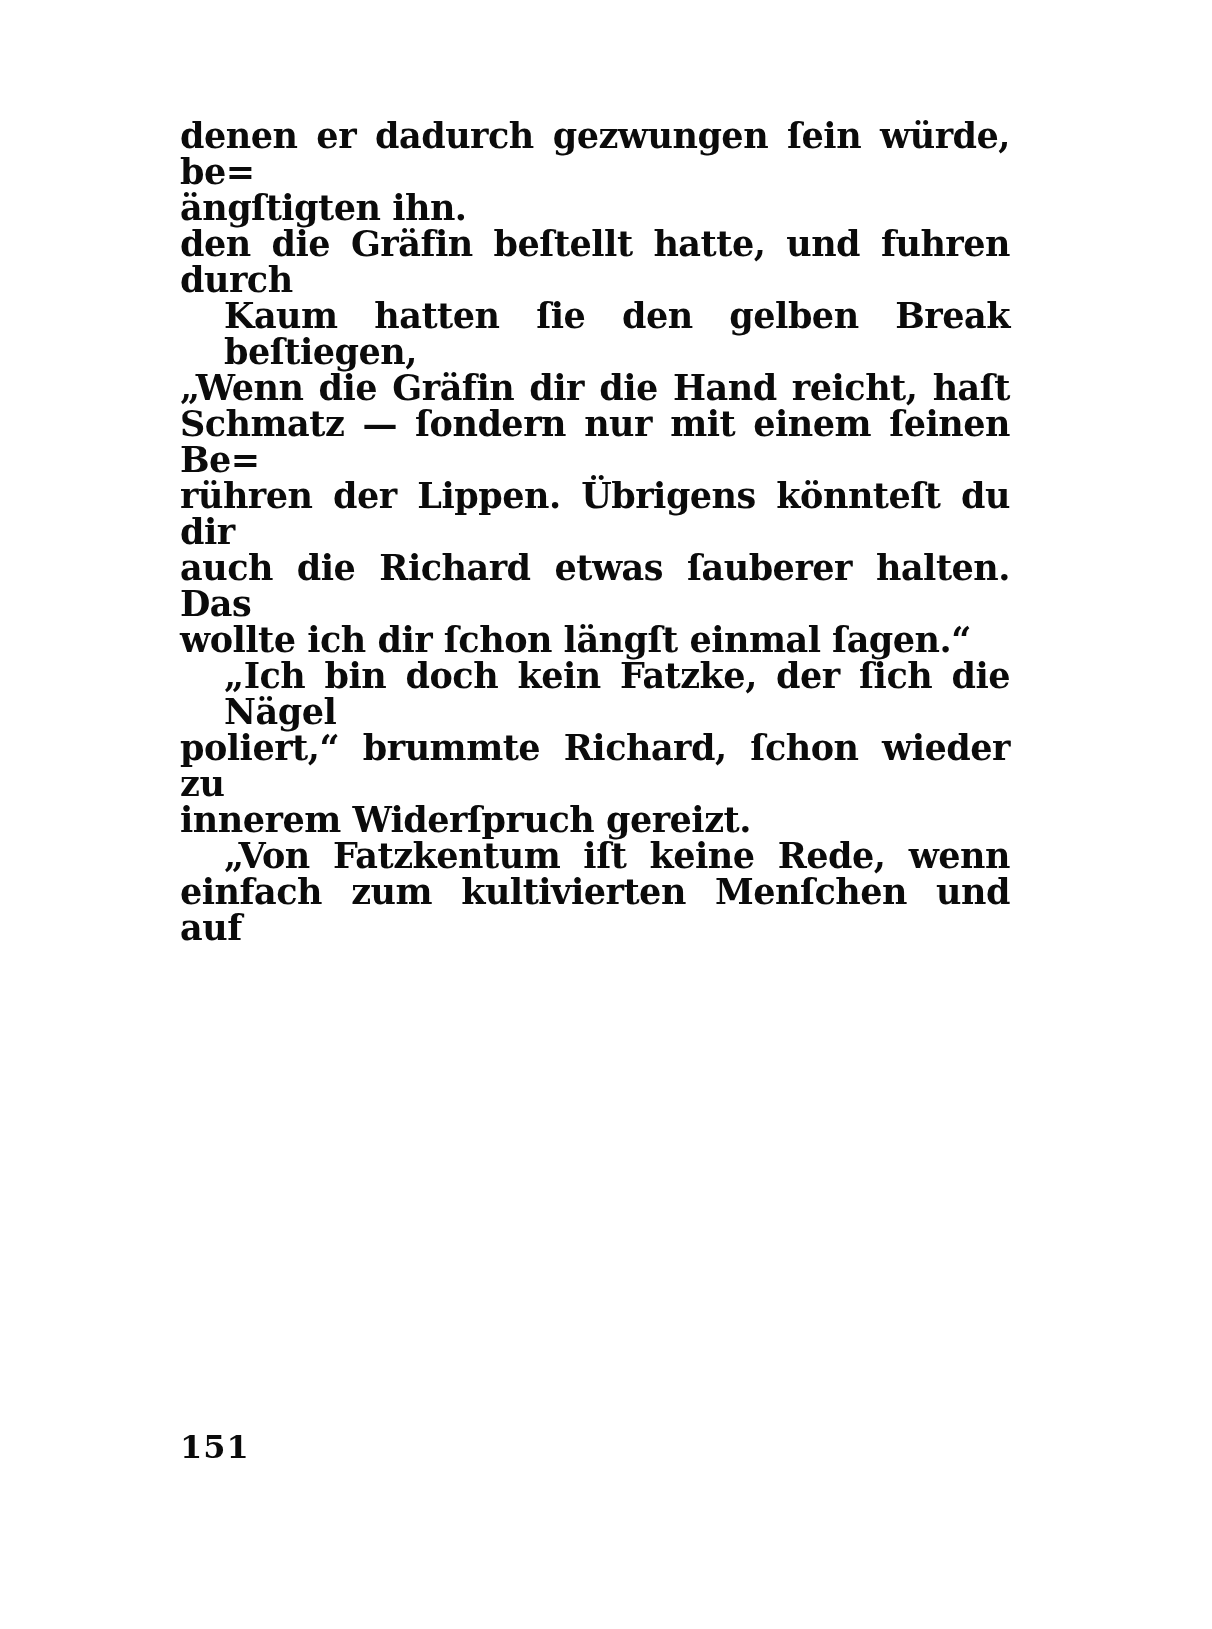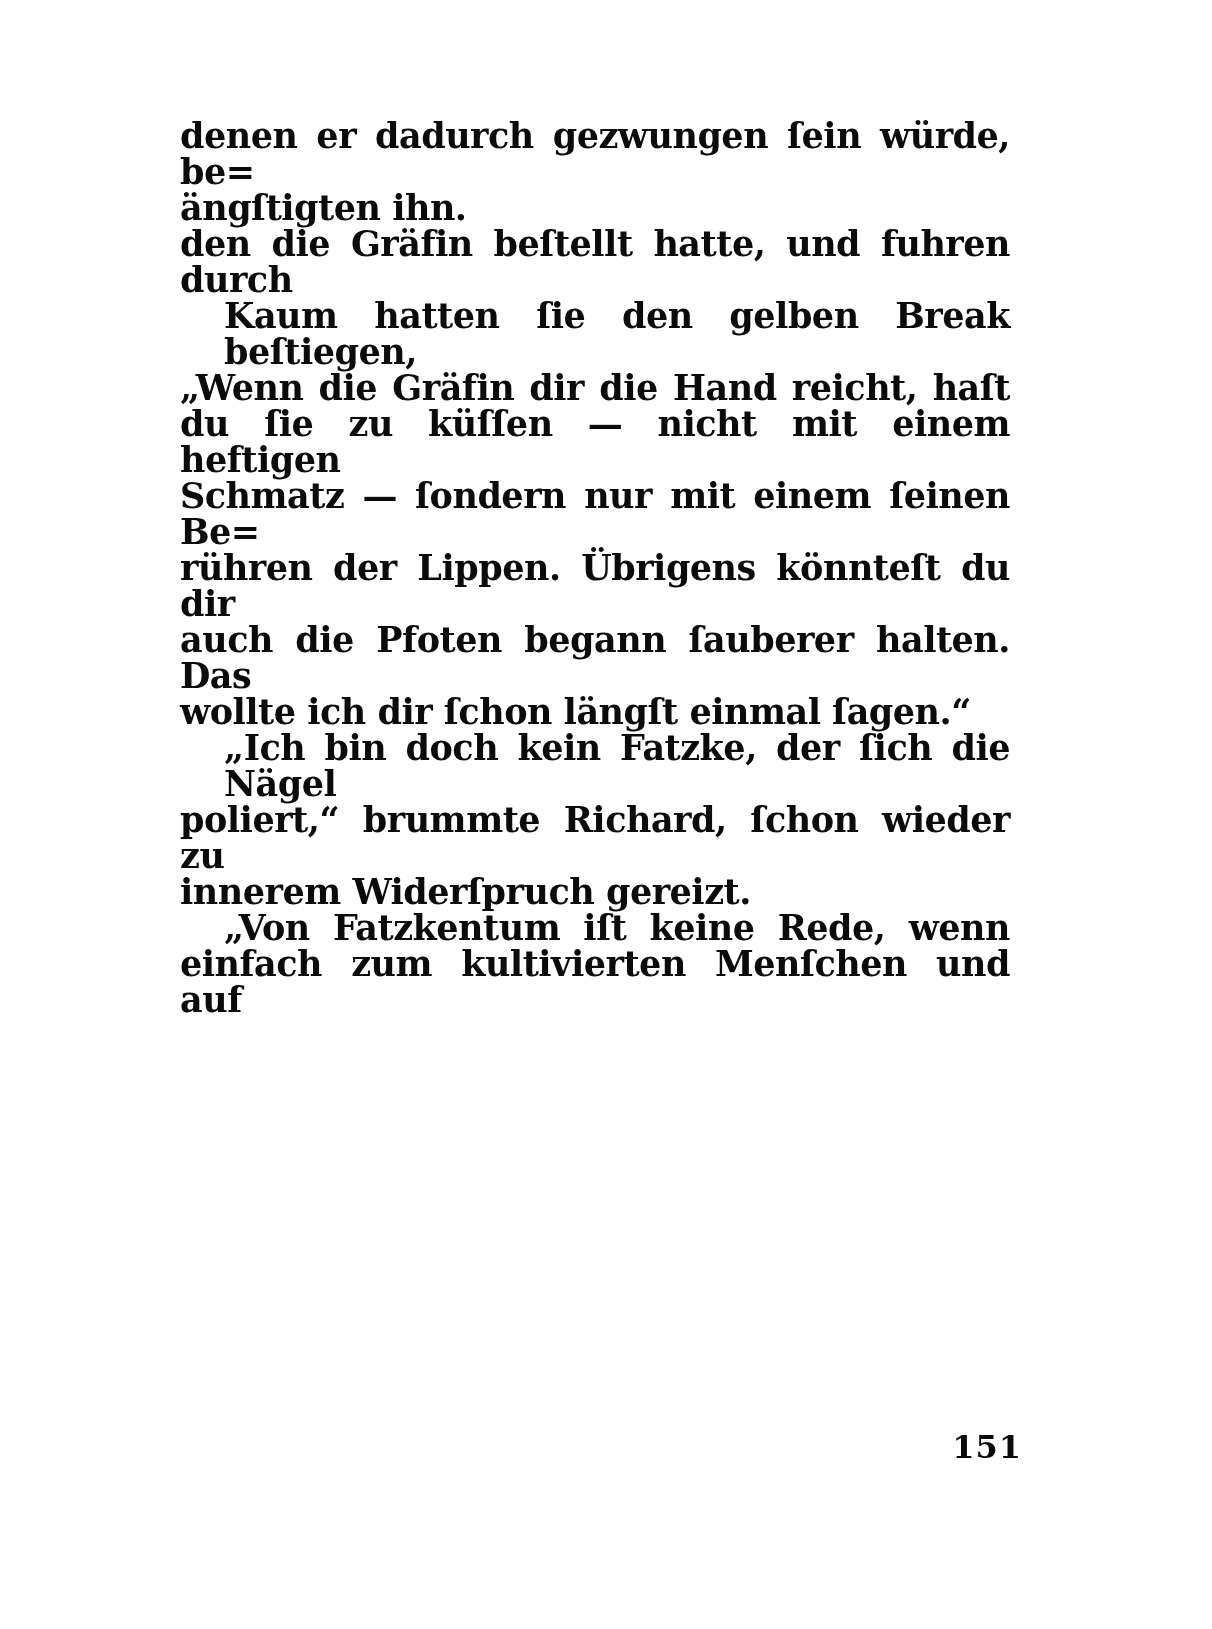--- a/index.html
+++ b/index.html
@@ -45,44 +45,42 @@
     text-align-last: left;
   }
   .line.indent {
     padding-left: 44px;
   }
   .page-number {
     position: absolute;
     top: 1428px;
     left: 180px;
     width: 842px;
-    text-align: right;
     font-size: 32px;
     font-weight: bold;
     color: #0b0b0b;
     letter-spacing: 1px;
   }
 </style>
 </head>
 <body>
 
 <div class="page">
   <div class="text-block" id="text-block" style="color: rgb(11, 11, 11);">
       <div class="paragraph">
         <div class="line">denen er dadurch gezwungen ſein würde, be=</div>
         <div class="line last">ängſtigten ihn.</div>
       </div>
       <div class="paragraph">
         <div class="line">den die Gräfin beſtellt hatte, und fuhren durch</div>
         <div class="line indent">Kaum hatten ſie den gelben Break beſtiegen,</div>
         <div class="line">„Wenn die Gräfin dir die Hand reicht, haſt</div>
-        <div class="line">du ſie zu küſſen — nicht mit einem heftigen</div>
         <div class="line">Schmatz — ſondern nur mit einem ſeinen Be=</div>
         <div class="line">rühren der Lippen. Übrigens könnteſt du dir</div>
-        <div class="line">auch die Pfoten begann ſauberer halten. Das</div>
+        <div class="line">auch die Richard etwas ſauberer halten. Das</div>
         <div class="line last">wollte ich dir ſchon längſt einmal ſagen.“</div>
       </div>
       <div class="paragraph">
         <div class="line indent">„Ich bin doch kein Fatzke, der ſich die Nägel</div>
         <div class="line">poliert,“ brummte Richard, ſchon wieder zu</div>
         <div class="line last">innerem Widerſpruch gereizt.</div>
       </div>
       <div class="paragraph">
         <div class="line indent">„Von Fatzkentum iſt keine Rede, wenn</div>
         <div class="line">einfach zum kultivierten Menſchen und auf</div>

